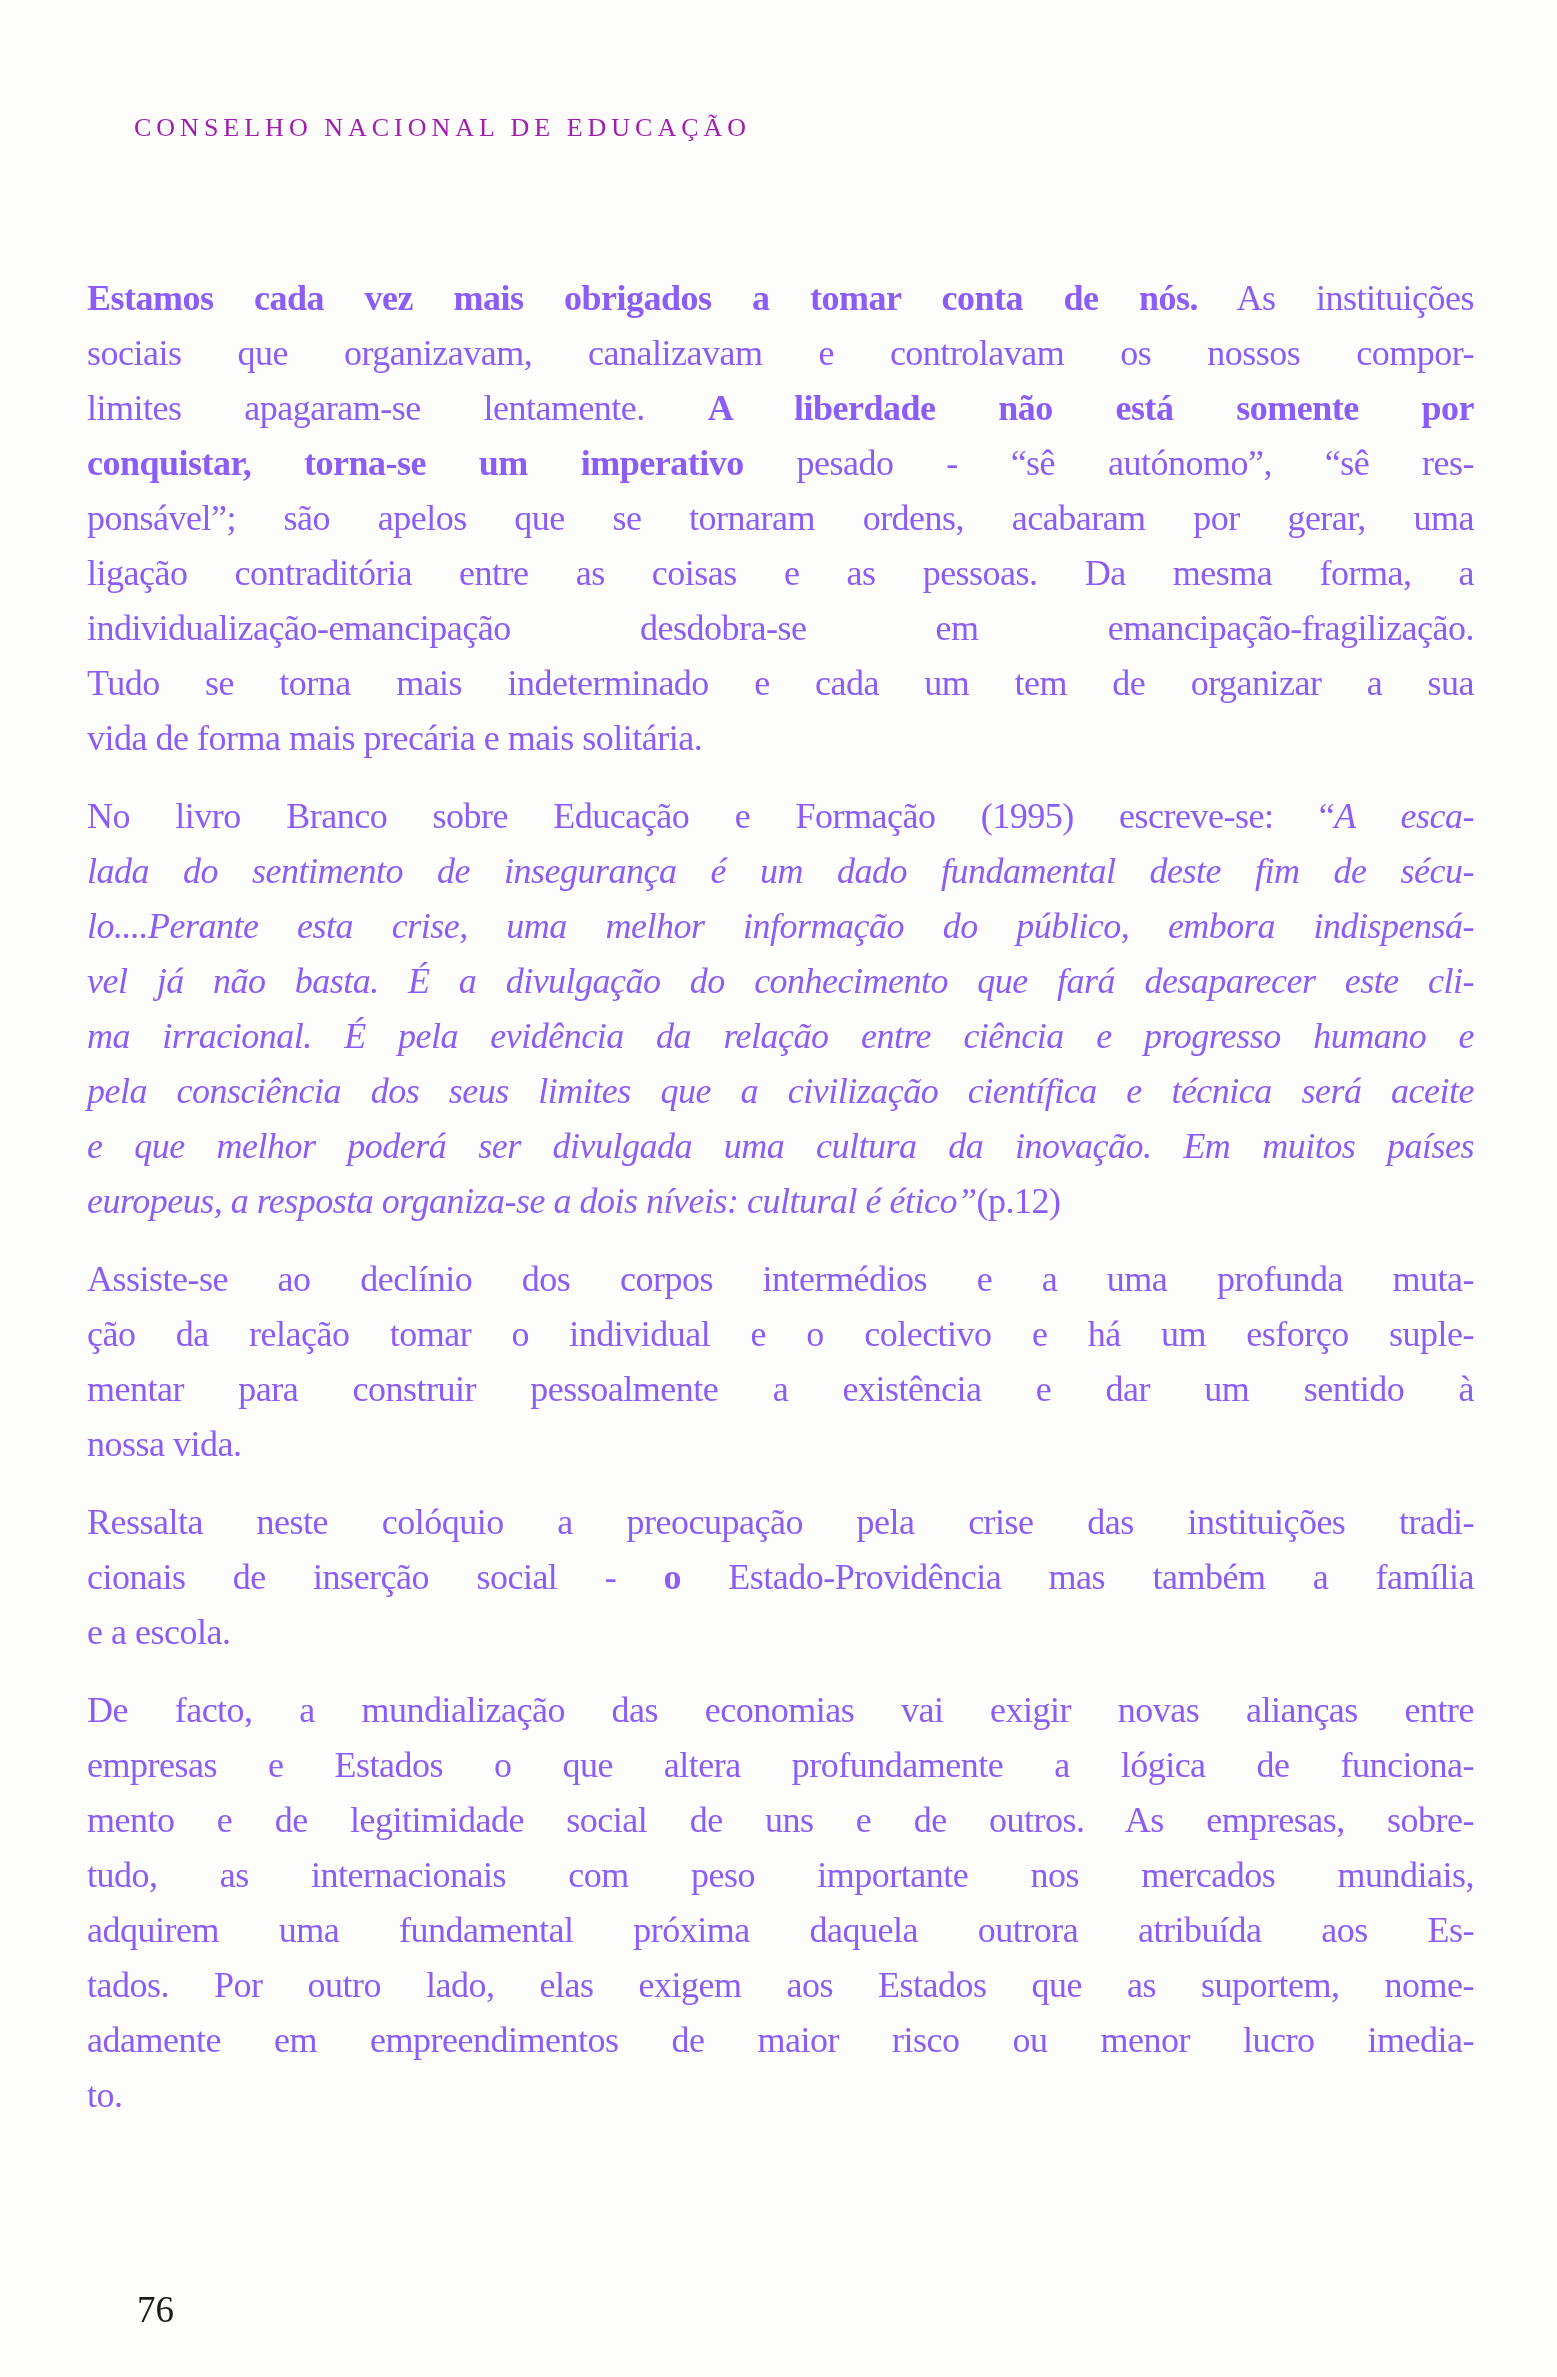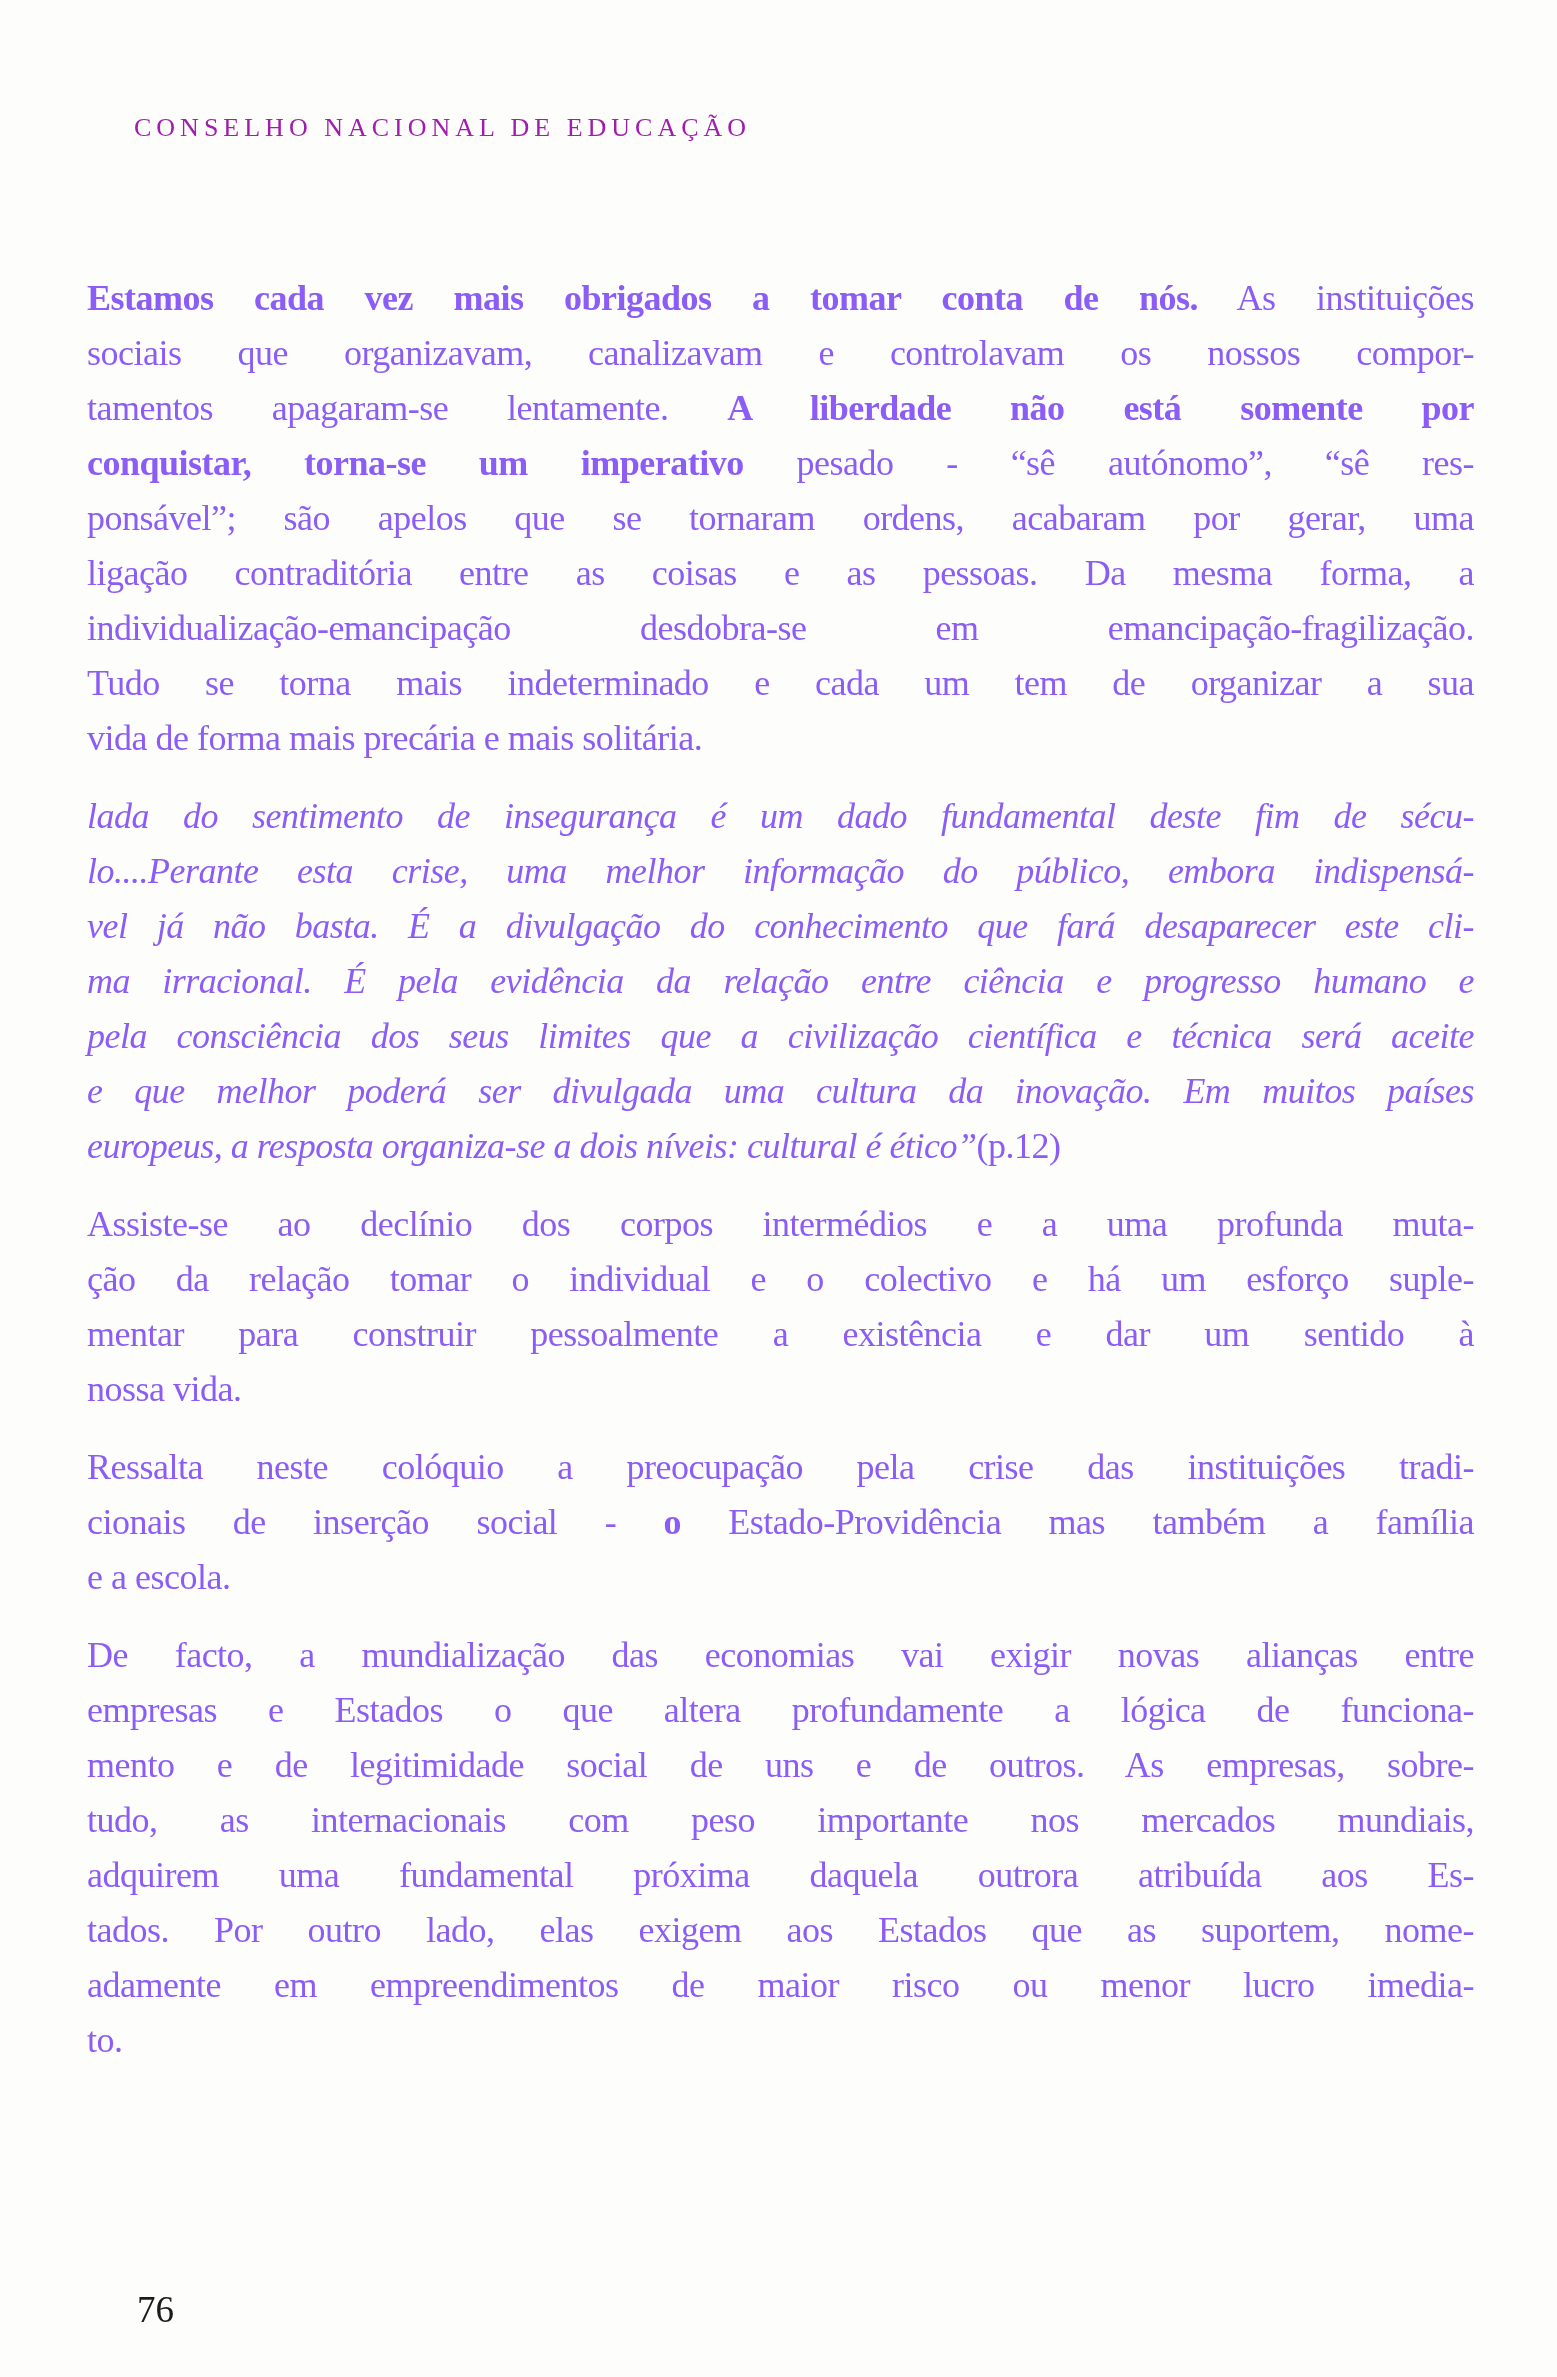--- a/index.html
+++ b/index.html
@@ -71,29 +71,30 @@
 <div class="page">
 
   <div class="running-header">
     <span>CONSELHO NACIONAL DE EDUCAÇÃO</span>
   </div>
 
   <div class="text-block">
       <div class="para">
         <div class="line"><span class="seg-bold">Estamos cada vez mais obrigados a tomar conta de nós.</span><span> As instituições</span></div>
         <div class="line"><span>sociais que organizavam, canalizavam e controlavam os nossos compor-</span></div>
-        <div class="line"><span>tamentos apagaram-se lentamente. </span><span class="seg-bold">A liberdade não está somente por</span></div>
+        <div class="line"><span>limites apagaram-se lentamente. </span><span class="seg-bold">A liberdade não está somente por</span></div>
         <div class="line"><span class="seg-bold">conquistar, torna-se um imperativo </span><span>pesado - “sê autónomo”, “sê res-</span></div>
         <div class="line"><span>ponsável”; são apelos que se tornaram ordens, acabaram por gerar, uma</span></div>
         <div class="line"><span>ligação contraditória entre as coisas e as pessoas. Da mesma forma, a</span></div>
         <div class="line"><span>individualização-emancipação desdobra-se em emancipação-fragilização.</span></div>
         <div class="line"><span>Tudo se torna mais indeterminado e cada um tem de organizar a sua</span></div>
         <div class="line last"><span>vida de forma mais precária e mais solitária.</span></div>
       </div>
       <div class="para">
+        <div class="line"><span>No livro Branco sobre Educação e Formação (1995) escreve-se: “</span><span class="seg-italic">A esca-</span></div>
         <div class="line"><span class="seg-italic">lada do sentimento de insegurança é um dado fundamental deste fim de sécu-</span></div>
         <div class="line"><span class="seg-italic">lo....Perante esta crise, uma melhor informação do público, embora indispensá-</span></div>
         <div class="line"><span class="seg-italic">vel já não basta. É a divulgação do conhecimento que fará desaparecer este cli-</span></div>
         <div class="line"><span class="seg-italic">ma irracional. É pela evidência da relação entre ciência e progresso humano e</span></div>
         <div class="line"><span class="seg-italic">pela consciência dos seus limites que a civilização científica e técnica será aceite</span></div>
         <div class="line"><span class="seg-italic">e que melhor poderá ser divulgada uma cultura da inovação. Em muitos países</span></div>
         <div class="line last"><span class="seg-italic">europeus, a resposta organiza-se a dois níveis: cultural é ético”</span><span>(p.12)</span></div>
       </div>
       <div class="para">
         <div class="line"><span>Assiste-se ao declínio dos corpos intermédios e a uma profunda muta-</span></div>

